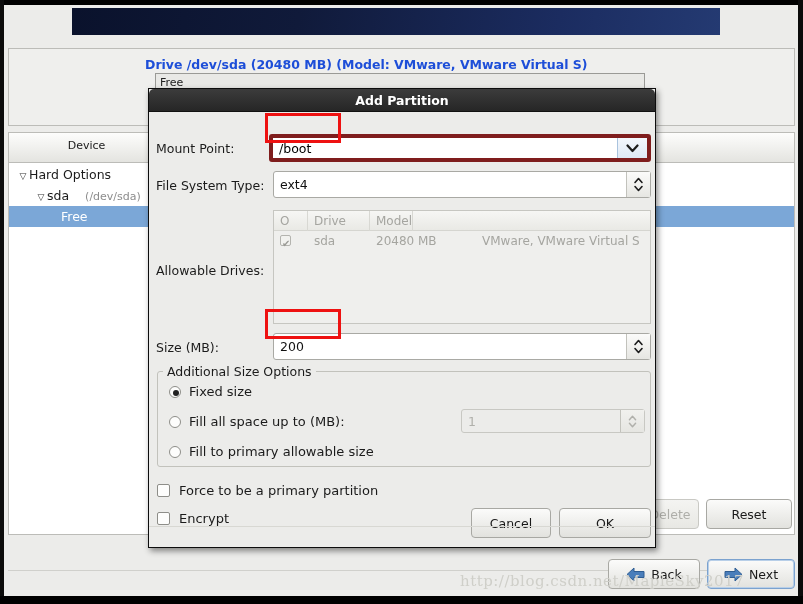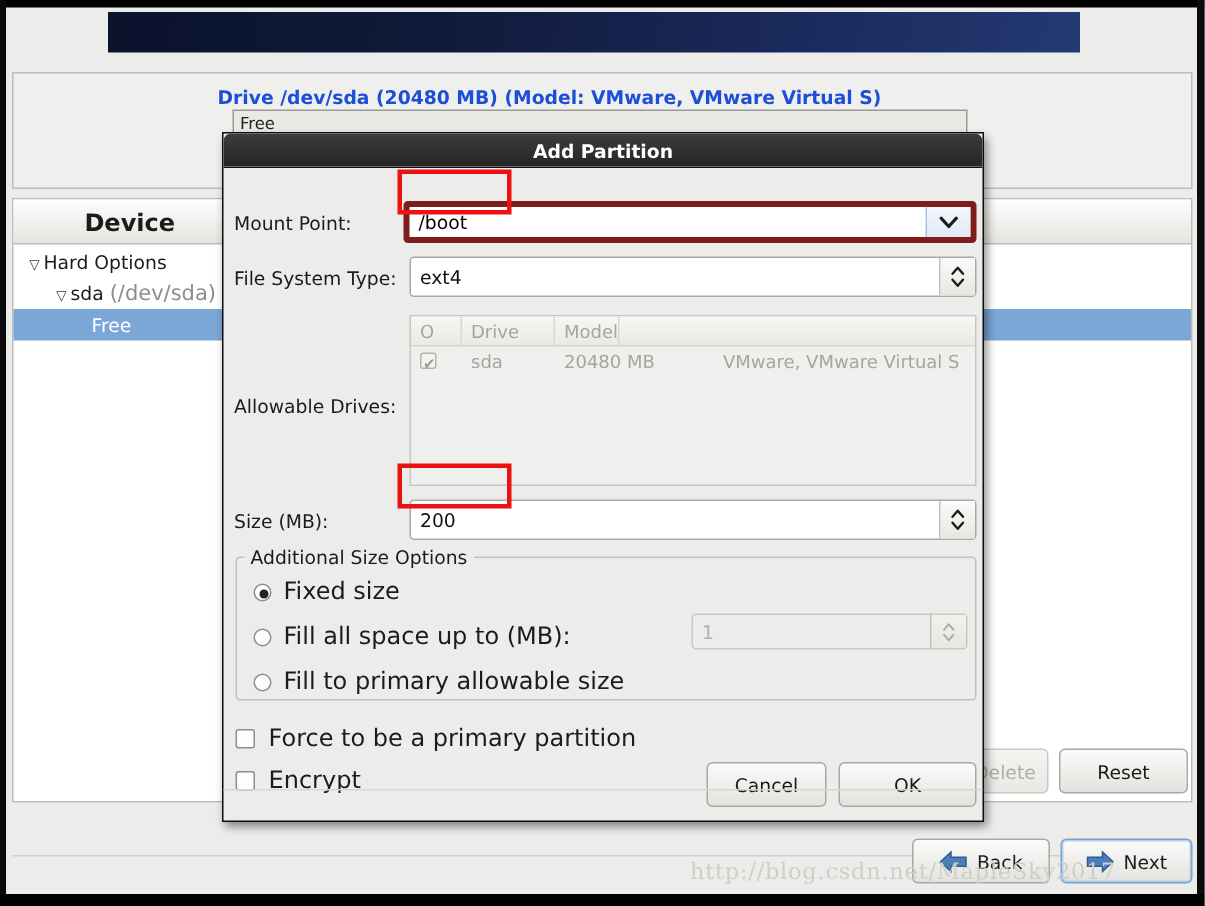--- a/index.html
+++ b/index.html
@@ -51,35 +51,35 @@
   .tree-panel {
     position:absolute; left:8px; top:132px; width:787px; height:403px;
     border:1px solid #bcbcb8; background:#fff;
   }
   .tree-header {
     position:absolute; left:0; top:0; width:100%; height:30px;
     background: linear-gradient(#fdfdfc, #e4e4e0);
     border-bottom:1px solid #bcbcb8;
   }
   .tree-col {
-    position:absolute; top:6px; font-size:16px; color:#1b1b1b;
-    border-right:1px solid #cfcfca; height:24px; padding-left:0px;font-weight:bold;
+    position:absolute; top:6px; font-size:11px; color:#1b1b1b;
+    border-right:1px solid #cfcfca; height:24px; padding-left:0px;
   }
   .col-device { left:0; width:156px; text-align:center; }
   .tree-rows { position:absolute; left:0; top:31px; width:100%; }
   .tree-row {
     position:relative; height:21px; line-height:21px;
     font-size:12.5px; color:#1b1b1b; white-space:nowrap;
   }
   .tree-row.selected { background:#7ba7d7; color:#fff; }
   .tri {
     display:inline-block; width:12px; color:#333;
     font-size:9px; text-align:center;
   }
-  .sub { color:#8d8d8d; font-size:14px; }
+  .sub { color:#8d8d8d; font-size:11px;margin-left:12px; }
   .indent1 { padding-left:8px; }
   .indent2 { padding-left:26px; }
   .indent3 { padding-left:52px; }
 
   
   .sep-line {
     position:absolute; left:8px; top:570px; width:787px; height:1px; background:#d0d0cc;
   }
   .btn {
     position:absolute; height:30px;
@@ -191,21 +191,21 @@
   }
   .radio {
     display:inline-block; width:12px; height:12px;
     border:1px solid #8e8e89; border-radius:50%;
     background:#fdfdfc; position:relative; top:2px; margin-right:8px;
   }
   .radio.on::after {
     content:""; position:absolute; left:3px; top:3px;
     width:6px; height:6px; border-radius:50%; background:#222;
   }
-  .opt-row { position:absolute; font-size:16px; color:#1b1b1b; white-space:nowrap; }
+  .opt-row { position:absolute; font-size:13px; color:#1b1b1b; white-space:nowrap; }
 
   .chk {
     display:inline-block; width:13px; height:13px;
     border:1px solid #8e8e89; background:#fdfdfc; border-radius:2px;
     position:relative; top:2px; margin-right:9px;
   }
 
   .dlg-btn {
     position:absolute; height:30px;
     background: linear-gradient(#fbfbfa, #e2e2de);

